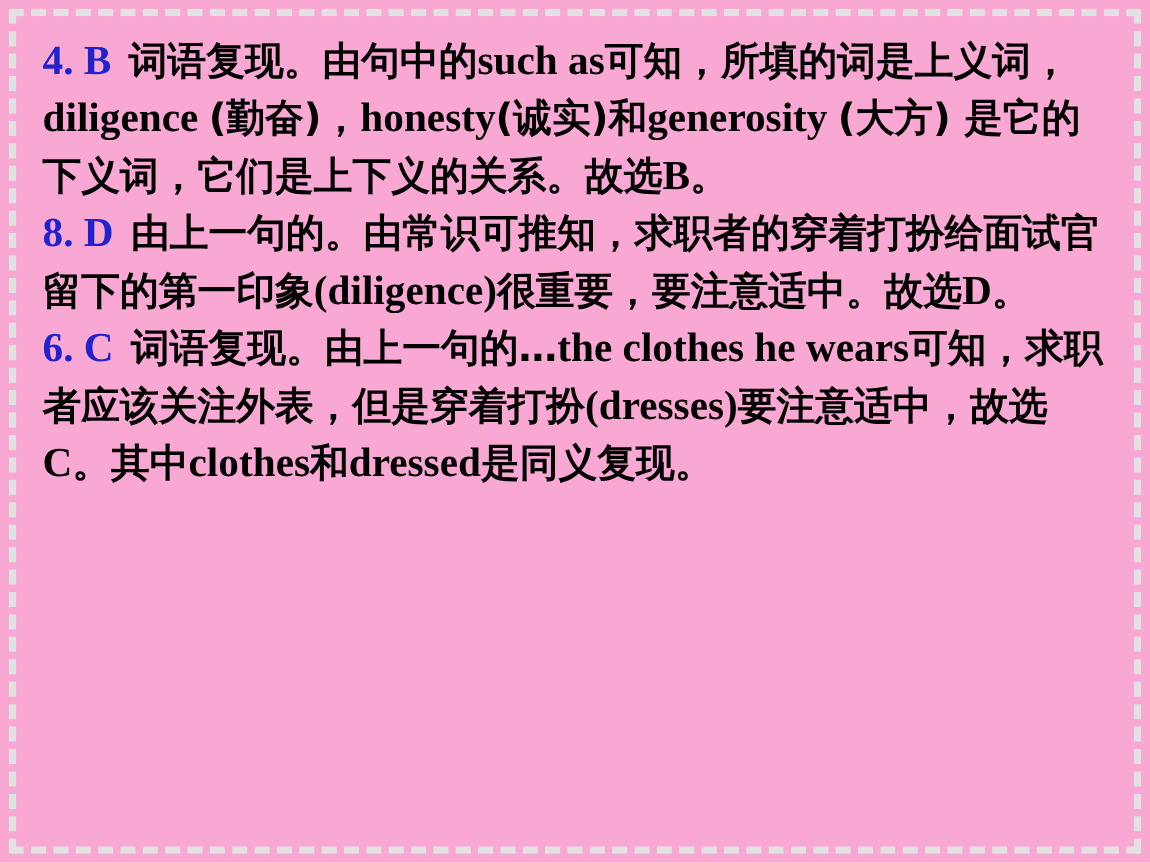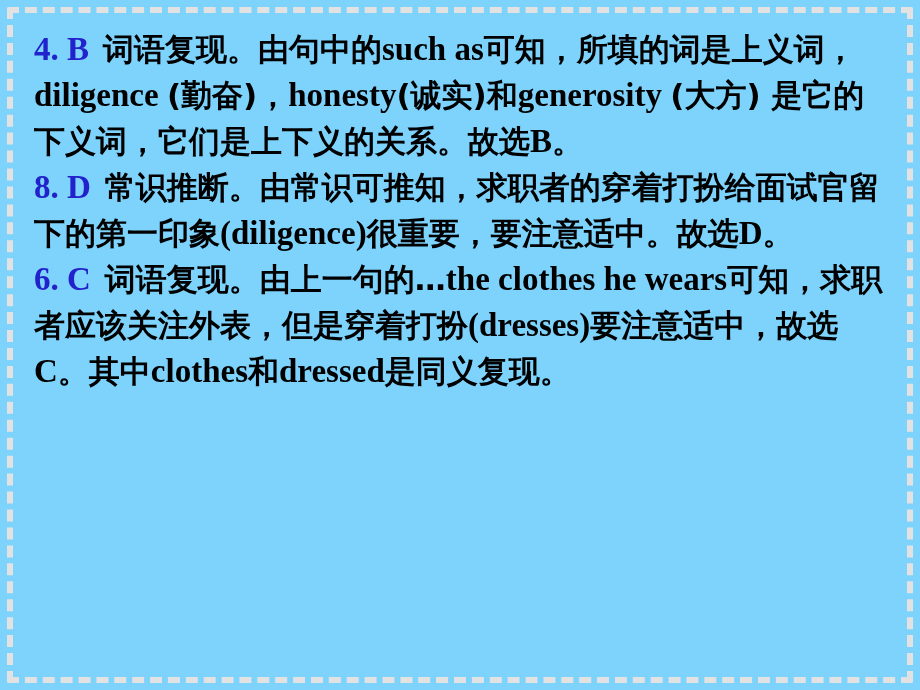--- a/index.html
+++ b/index.html
@@ -11,21 +11,21 @@
     height: 690px;
     background: #ffffff;
     font-family: "Liberation Serif", serif;
     overflow: hidden;
   }
   .slide {
     position: relative;
     width: 920px;
     height: 690px;
     box-sizing: border-box;
-    background: #7dd3fc;
+    background: #f9a8d4;
   }
   
   .frame {
     position: absolute;
     left: 7px;
     top: 7px;
     right: 7px;
     bottom: 7px;
     border: 6px dashed #e2e2e2;
     border-radius: 2px;
@@ -74,19 +74,19 @@
 </head>
 <body>
 
 <div class="slide">
   <div class="frame"></div>
   <div class="content">
     <p class="para">
       <span class="qnum">4. B</span><span class="gap-sm"></span><span class="body"><span class="cjk">词语复现。由句中的</span><span class="lat">such as</span><span class="cjk">可知，所填的词是上义词，</span><span class="lat">diligence </span><span class="cjk">(勤奋)，</span><span class="lat">honesty</span><span class="cjk">(诚实)和</span><span class="lat">generosity </span><span class="cjk">(大方) 是它的下义词，它们是上下义的关系。故选</span><span class="lat">B</span><span class="cjk">。</span></span>
     </p>
     <p class="para">
-      <span class="qnum">8. D</span><span class="gap-sm"></span><span class="body"><span class="cjk">常识推断。由常识可推知，求职者的穿着打扮给面试官留下的第一印象</span><span class="lat">(diligence)</span><span class="cjk">很重要，要注意适中。故选</span><span class="lat">D</span><span class="cjk">。</span></span>
+      <span class="qnum">8. D</span><span class="gap-sm"></span><span class="body"><span class="cjk">由上一句的。由常识可推知，求职者的穿着打扮给面试官留下的第一印象</span><span class="lat">(diligence)</span><span class="cjk">很重要，要注意适中。故选</span><span class="lat">D</span><span class="cjk">。</span></span>
     </p>
     <p class="para">
       <span class="qnum">6. C</span><span class="gap-sm"></span><span class="body"><span class="cjk">词语复现。由上一句的…</span><span class="lat">the clothes he wears</span><span class="cjk">可知，求职者应该关注外表，但是穿着打扮</span><span class="lat">(dresses)</span><span class="cjk">要注意适中，故选</span><span class="lat">C</span><span class="cjk">。其中</span><span class="lat">clothes</span><span class="cjk">和</span><span class="lat">dressed</span><span class="cjk">是同义复现。</span></span>
     </p>
   </div>
 </div>
 
 </body></html>

